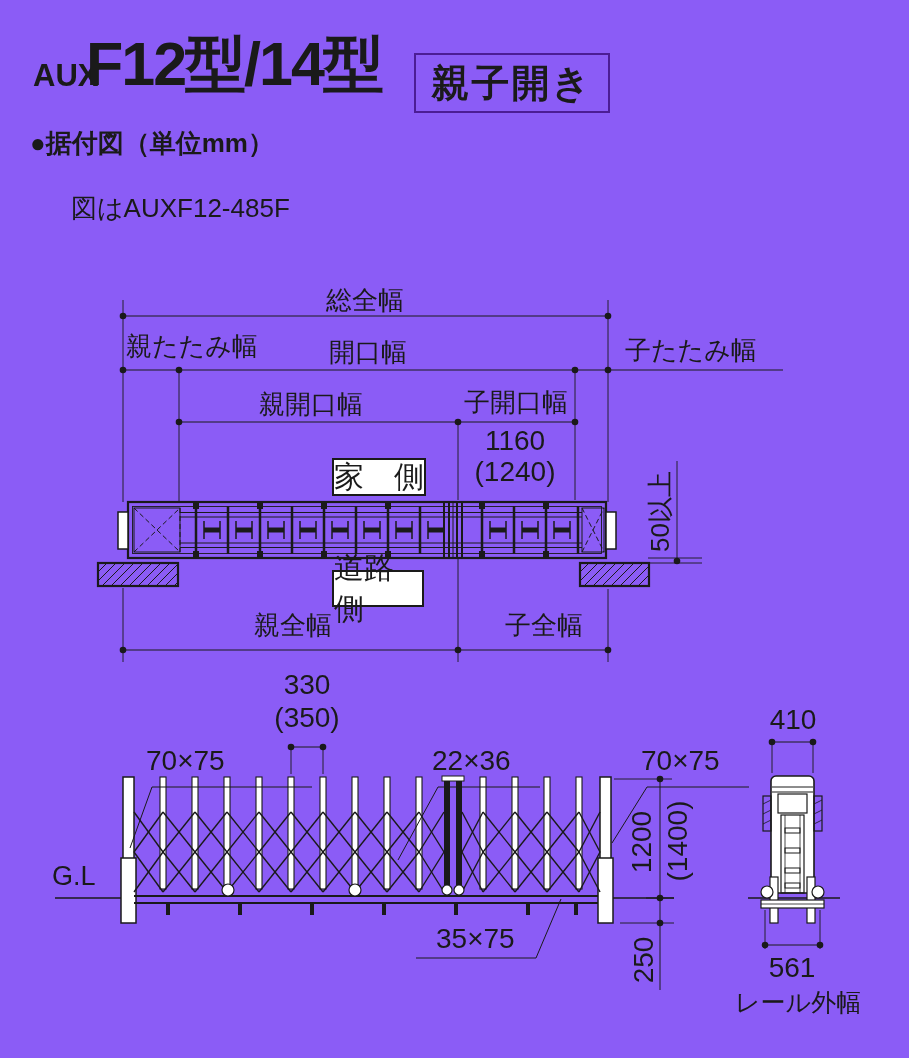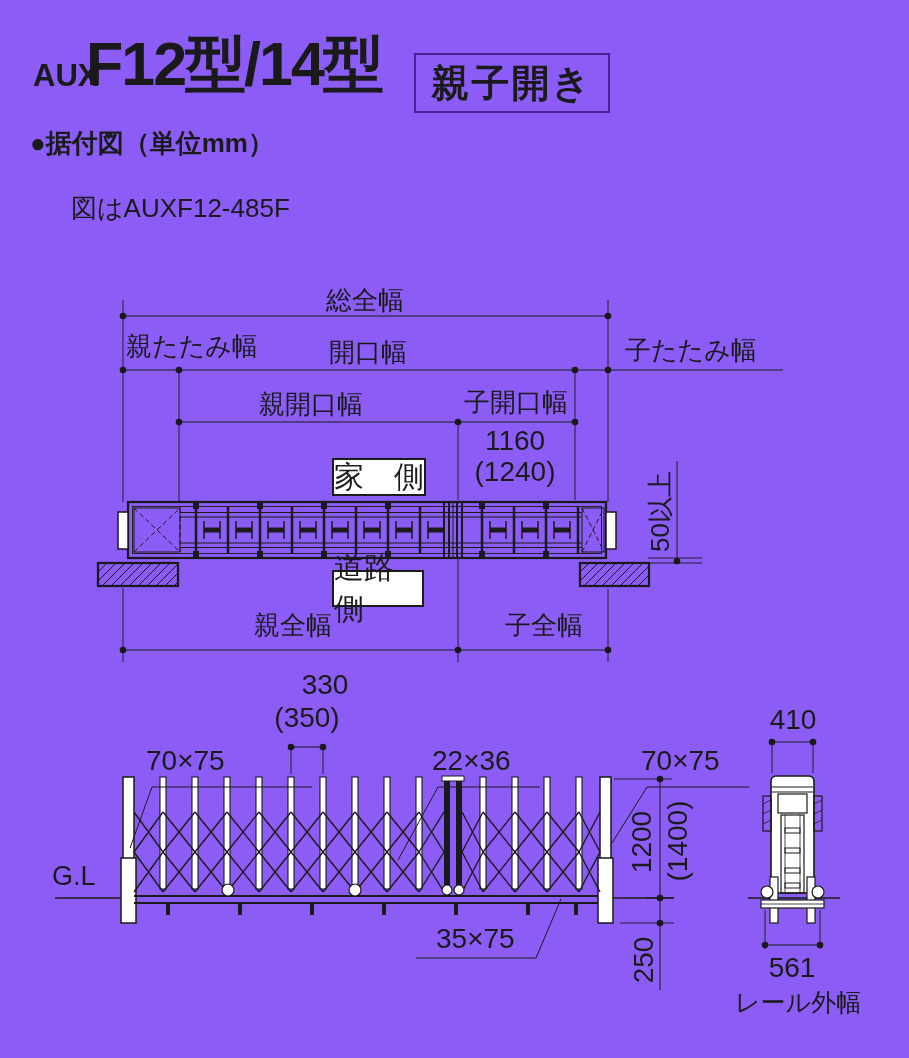--- a/index.html
+++ b/index.html
@@ -319,21 +319,21 @@
   <div class="lbl ctr" style="left:251px;top:391px;width:120px;">親開口幅</div>
   <div class="lbl ctr" style="left:456px;top:389px;width:120px;">子開口幅</div>
   <div class="lbl num ctr" style="left:465px;top:426px;width:100px;">1160</div>
   <div class="lbl num ctr" style="left:455px;top:457px;width:120px;">(1240)</div>
   <div class="boxlbl" style="left:332px;top:458px;width:90px;height:34px;">家　側</div>
   <div class="boxlbl" style="left:332px;top:570px;width:88px;height:33px;">道路側</div>
   <div class="vt" style="left:614px;top:494px;width:92px;font-size:26px;">50以上</div>
   <div class="lbl ctr" style="left:243px;top:612px;width:100px;">親全幅</div>
   <div class="lbl ctr" style="left:494px;top:612px;width:100px;">子全幅</div>
 
-  <div class="lbl num ctr" style="left:277px;top:670px;width:60px;margin-left:18px;">330</div>
+  <div class="lbl num ctr" style="left:277px;top:670px;width:60px;">330</div>
   <div class="lbl num ctr" style="left:267px;top:703px;width:80px;">(350)</div>
   <div class="lbl num" style="left:146px;top:746px;">70×75</div>
   <div class="lbl num" style="left:432px;top:746px;">22×36</div>
   <div class="lbl num" style="left:641px;top:746px;">70×75</div>
   <div class="lbl num ctr" style="left:763px;top:705px;width:60px;">410</div>
   <div class="lbl" style="left:52px;top:862px;font-size:27px;">G.L</div>
   <div class="lbl num" style="left:436px;top:924px;">35×75</div>
   <div class="vt" style="left:600px;top:826px;width:84px;font-size:28px;">1200</div>
   <div class="vt" style="left:626px;top:825px;width:104px;font-size:28px;">(1400)</div>
   <div class="vt" style="left:612px;top:944px;width:64px;font-size:28px;">250</div>

